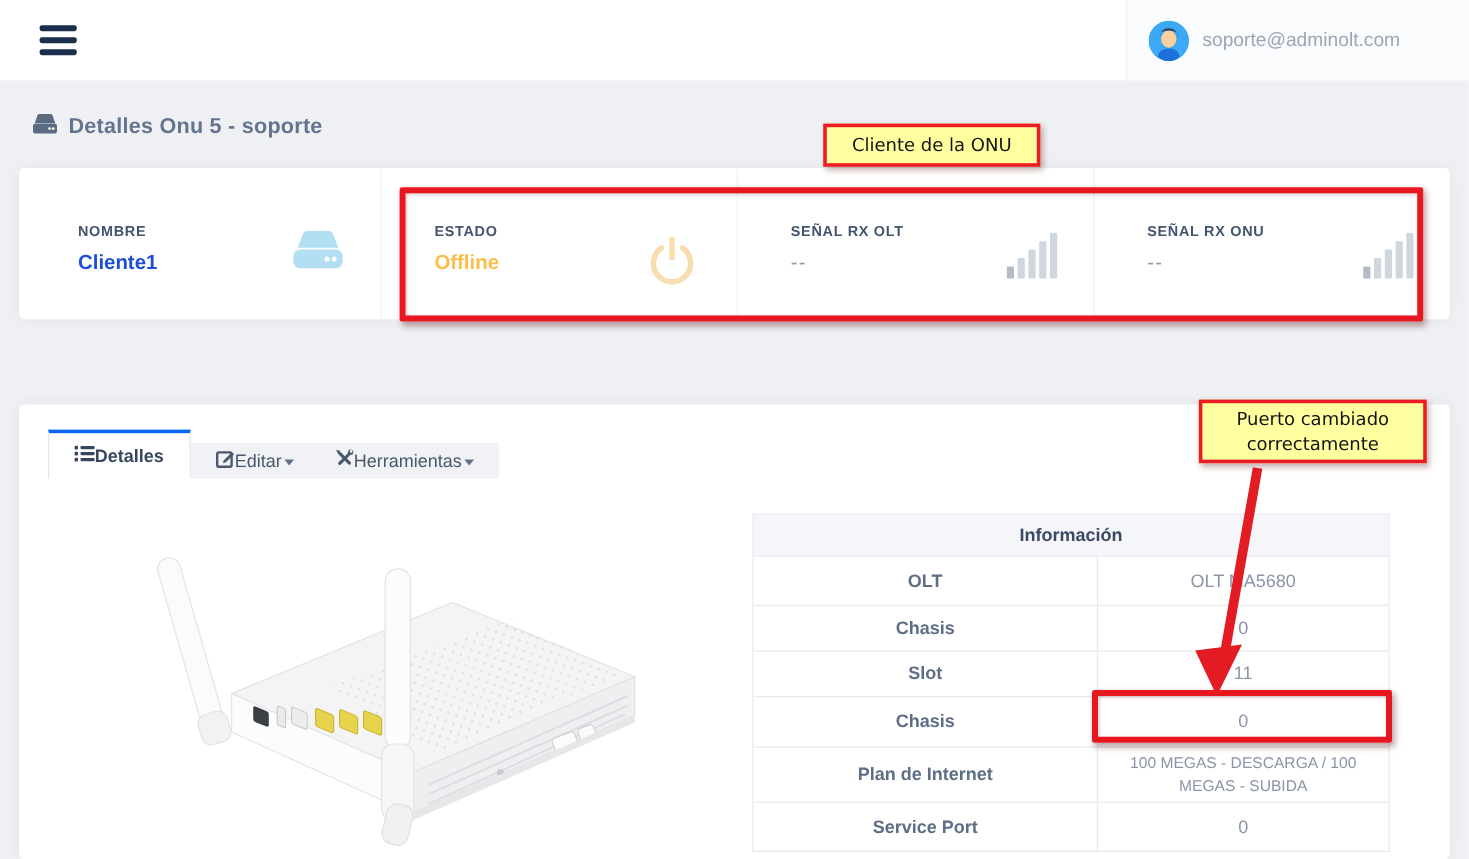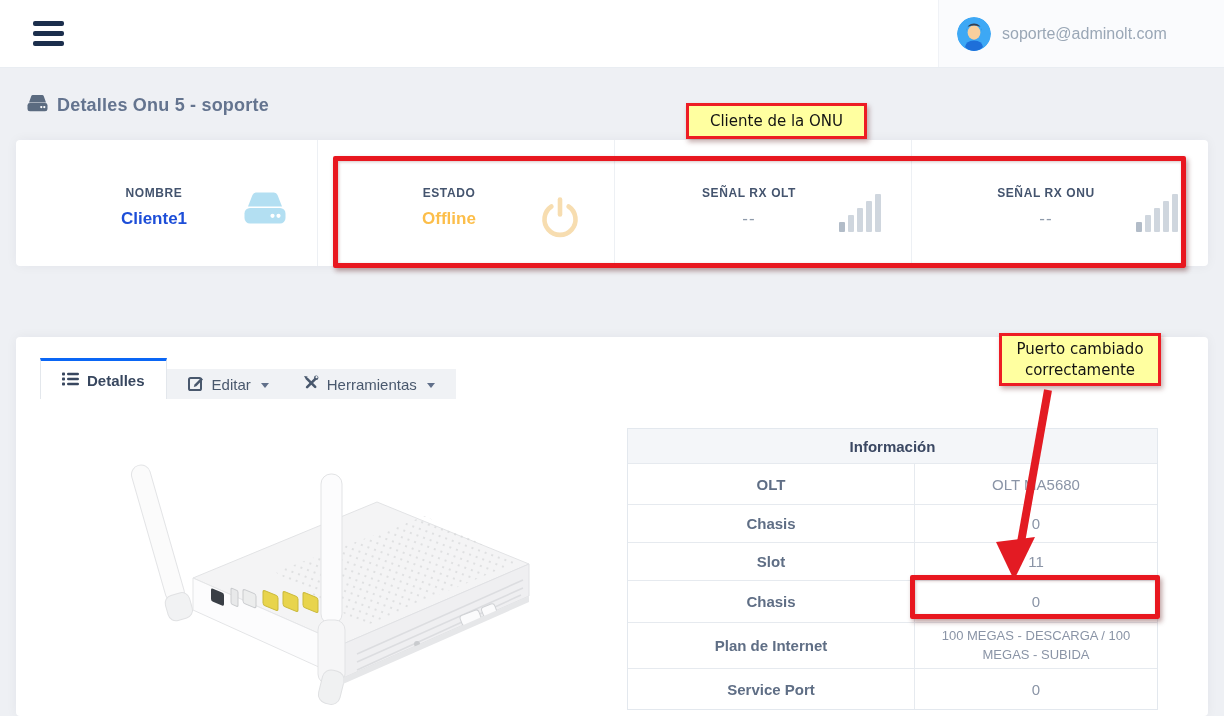--- a/index.html
+++ b/index.html
@@ -12,21 +12,21 @@
   .hamburger span { display:block; height:5px; background:#1b2e4c; border-radius:2px; margin-bottom:5px; }
   .userbox { position:absolute; right:0; top:0; height:67px; width:286px; background:#fafbfd; border-left:1px solid #f0f2f6; display:flex; align-items:center; padding-left:18px; }
   .avatar { width:34px; height:34px; border-radius:50%; overflow:hidden; flex:0 0 34px; }
   .useremail { margin-left:11px; font-size:16px; color:#9aa7b6; }
 
   
   .page-title { position:absolute; left:27px; top:93px; display:flex; align-items:center; color:#64748f; font-weight:bold; font-size:18px; letter-spacing:.2px; }
   .page-title .ticon { margin-right:9px; margin-top:2px; }
 
   
-  .card1 { position:absolute; left:16px; top:140px; width:1192px; height:126px; background:#fff; border-radius:4px; box-shadow:0 0 12px rgba(28,39,60,.05); display:flex;text-align:center; }
+  .card1 { position:absolute; left:16px; top:140px; width:1192px; height:126px; background:#fff; border-radius:4px; box-shadow:0 0 12px rgba(28,39,60,.05); display:flex; }
   .scol { position:relative; flex:1; padding:46px 30px 0 44px; display:flex; }
   .scol:first-child { padding-left:49px; }
   .scol + .scol { border-left:1px solid #edf0f4; }
   .stext { flex:1; }
   .slabel { font-size:12px; font-weight:bold; color:#44546e; letter-spacing:.6px; margin-bottom:9px; }
   .svalue { font-size:17px; font-weight:bold; color:#1d4ed8; }
   .svalue.amber { color:#fcbe4a; }
   .svalue.dash { color:#8f9bab; font-weight:normal; letter-spacing:1px; }
   .sicon { margin-top:6px; }
 
@@ -38,29 +38,29 @@
   .bars i:nth-child(3){ height:24px; }
   .bars i:nth-child(4){ height:31px; }
   .bars i:nth-child(5){ height:38px; }
 
   
   .hl-box { position:absolute; border:5px solid #e8171f; border-radius:2px; box-shadow:2px 3px 5px rgba(90,20,20,.40), inset 1px 1px 3px rgba(90,20,20,.25); z-index:8; pointer-events:none; }
   .hl-status { left:333px; top:156px; width:853px; height:112px; }
   .hl-puerto { left:910px; top:575px; width:250px; height:44px; }
   .note { position:absolute; background:#ffffa0; border:3px solid #ed1c24; box-shadow:2px 3px 5px rgba(90,20,20,.35); color:#131313; font-family:"DejaVu Sans", sans-serif; font-size:15px; display:flex; flex-direction:column; align-items:center; justify-content:center; text-align:center; line-height:1.35; z-index:9; }
   .note-estado { left:686px; top:103px; width:181px; height:36px; }
-  .note-puerto { left:999px; top:333px; width:162px; height:53px; }
+  .note-puerto { left:999px; top:333px; width:190px; height:53px; }
   .arrow-svg { position:absolute; left:980px; top:380px; z-index:9; pointer-events:none; }
 
   
   .card2 { position:absolute; left:16px; top:337px; width:1192px; height:379px; background:#fff; border-radius:4px; box-shadow:0 0 12px rgba(28,39,60,.05); }
 
   
   .tabs { position:absolute; left:24px; top:21px; display:flex; align-items:flex-end; height:41px; }
-  .tab { display:flex; align-items:center; gap:8px; font-size:15px; color:#49586d; cursor:pointer; white-space:nowrap; }
+  .tab { display:flex; align-items:center; font-size:15px; color:#49586d; cursor:pointer; white-space:nowrap; }
   .tab-active { background:#fff; border-top:3px solid #0a66f5; border-left:1px solid #e3e7ec; border-right:1px solid #e3e7ec; height:41px; padding:0 21px; font-weight:bold; color:#38475f; }
   .tabgroup { display:flex; background:#f0f2f5; height:30px; align-items:center; padding:0 4px; }
   .tabgroup .tab { padding:0 17px; height:30px; }
   .caret { width:0; height:0; border-left:4px solid transparent; border-right:4px solid transparent; border-top:5px solid #61708a; margin-left:2px; margin-top:2px; }
 
   
   .itable { position:absolute; left:611px; top:91px; width:531px; border:1px solid #e3e8ee; font-size:15px; }
   .itable .thead { height:34px; background:#f4f6f9; display:flex; align-items:center; justify-content:center; font-weight:bold; color:#3b4863; }
   .irow { display:flex; border-top:1px solid #e6eaef; align-items:center; }
   .irow .c1 { width:286px; text-align:center; color:#5f6e85; font-weight:bold; }

